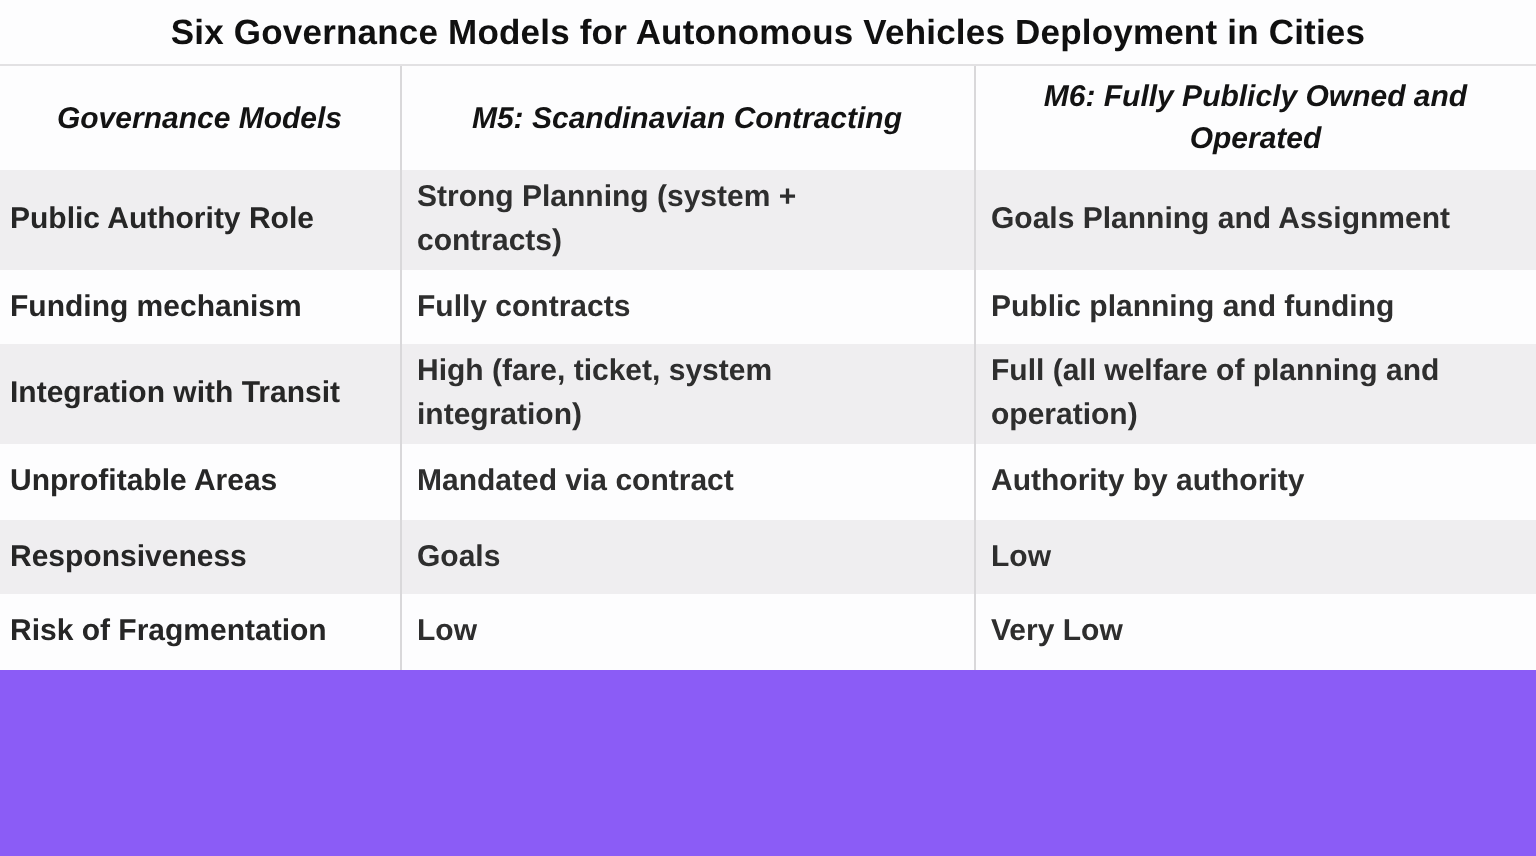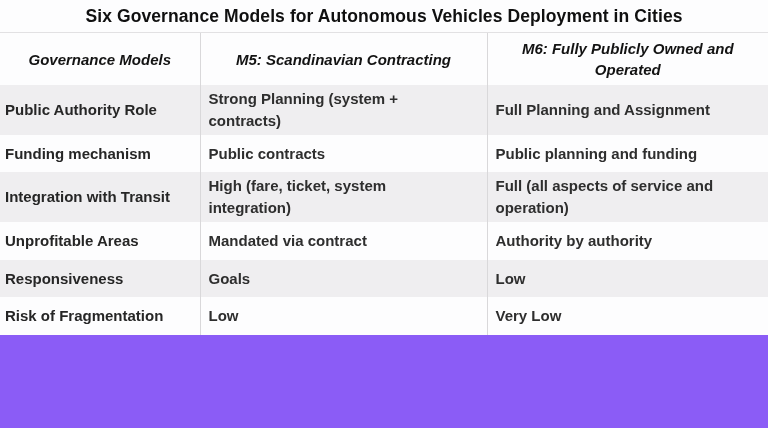--- a/index.html
+++ b/index.html
@@ -79,31 +79,31 @@
       <tr>
         <th>Governance Models</th>
         <th>M5: Scandinavian Contracting</th>
         <th>M6: Fully Publicly Owned and Operated</th>
       </tr>
     </thead>
     <tbody>
       <tr class="h50">
         <td class="label-cell">Public Authority Role</td>
         <td>Strong Planning (system + contracts)</td>
-        <td>Full Planning and Assignment</td>
+        <td>Goals Planning and Assignment</td>
       </tr>
       <tr class="h37">
         <td class="label-cell">Funding mechanism</td>
-        <td>Public contracts</td>
+        <td>Fully contracts</td>
         <td>Public planning and funding</td>
       </tr>
       <tr class="h50">
         <td class="label-cell">Integration with Transit</td>
         <td>High (fare, ticket, system integration)</td>
-        <td>Full (all aspects of service and operation)</td>
+        <td>Full (all welfare of planning and operation)</td>
       </tr>
       <tr class="h38">
         <td class="label-cell">Unprofitable Areas</td>
         <td>Mandated via contract</td>
         <td>Authority by authority</td>
       </tr>
       <tr class="h37">
         <td class="label-cell">Responsiveness</td>
         <td>Goals</td>
         <td>Low</td>

